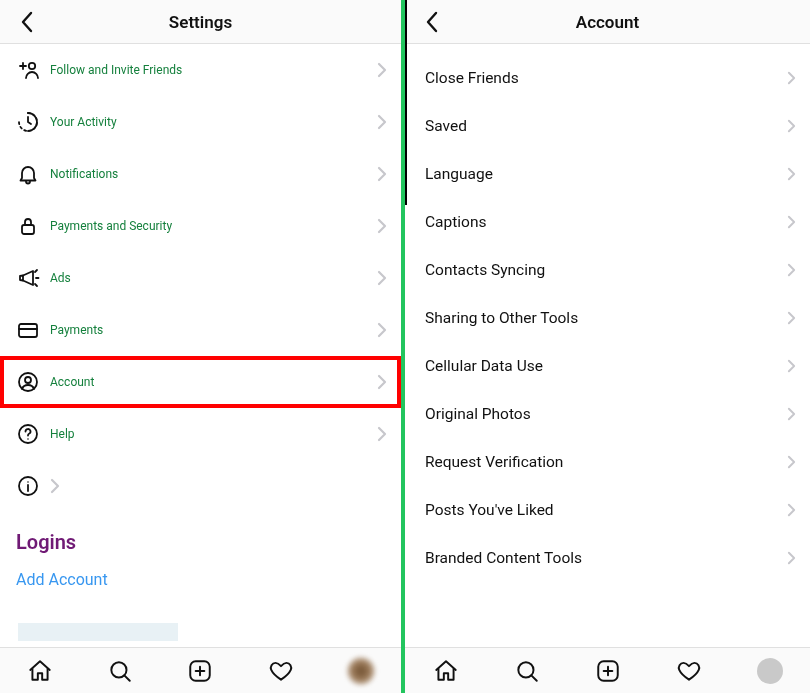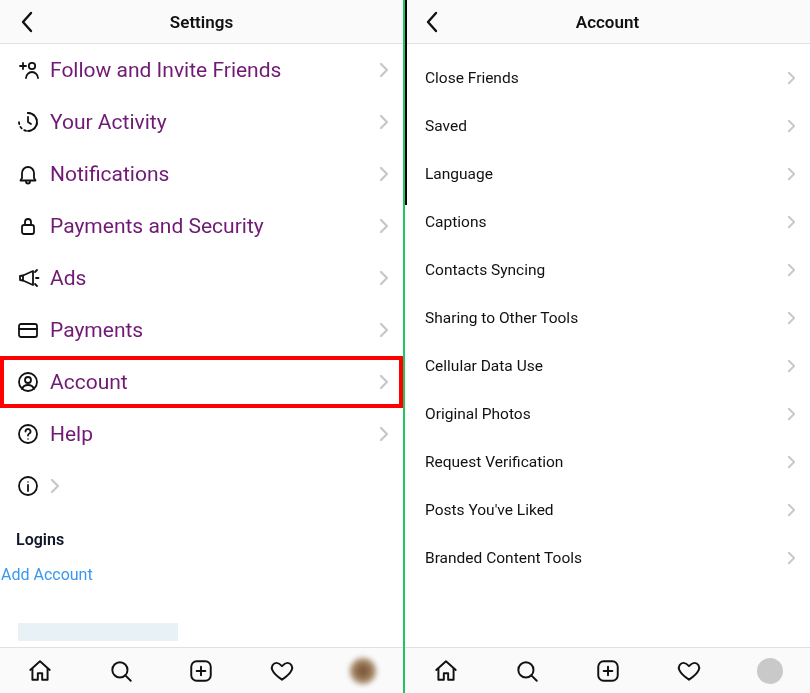--- a/index.html
+++ b/index.html
@@ -13,21 +13,21 @@
     position: relative;
   }
   .screen {
     width: 405px;
     height: 693px;
     background: #fff;
     display: flex;
     flex-direction: column;
     position: relative;
   }
-  .screen-left { border-right: 2px solid #22c55e; }
+  .screen-left { border-right: 4px solid #22c55e; }
   .vline {
     position: absolute;
     left: 405px;
     top: 0;
     width: 2px;
     height: 205px;
     background: #000;
     z-index: 50;
   }
   .header {
@@ -67,40 +67,40 @@
     position: relative;
   }
   .row .icon-slot {
     width: 34px;
     display:flex;
     align-items:center;
     justify-content:flex-start;
   }
   .row .label {
     flex: 1;
-    font-size: 21px;
-    color: #701a75;
+    font-size: 12px;
+    color: #15803d;
   }
   .row .chev {
     color: #c7c7cc;
   }
   .row.highlight {
     outline: 4px solid #f00;
     outline-offset: -4px;
   }
   .section-title {
-    font-size: 16px;
+    font-size: 20px;
     font-weight: 600;
     padding: 18px 16px 6px;
-    color:#0f172a;
+    color:#701a75;
   }
   .add-account {
     color:#3897f0;
     font-size:16px;
-    padding: 10px 1px 20px;
+    padding: 10px 16px 20px;
   }
   .smudge {
     position:absolute;
     left:18px;
     bottom:52px;
     width:160px;
     height:18px;
     background:#d9e7ef;
     opacity:.6;
   }

